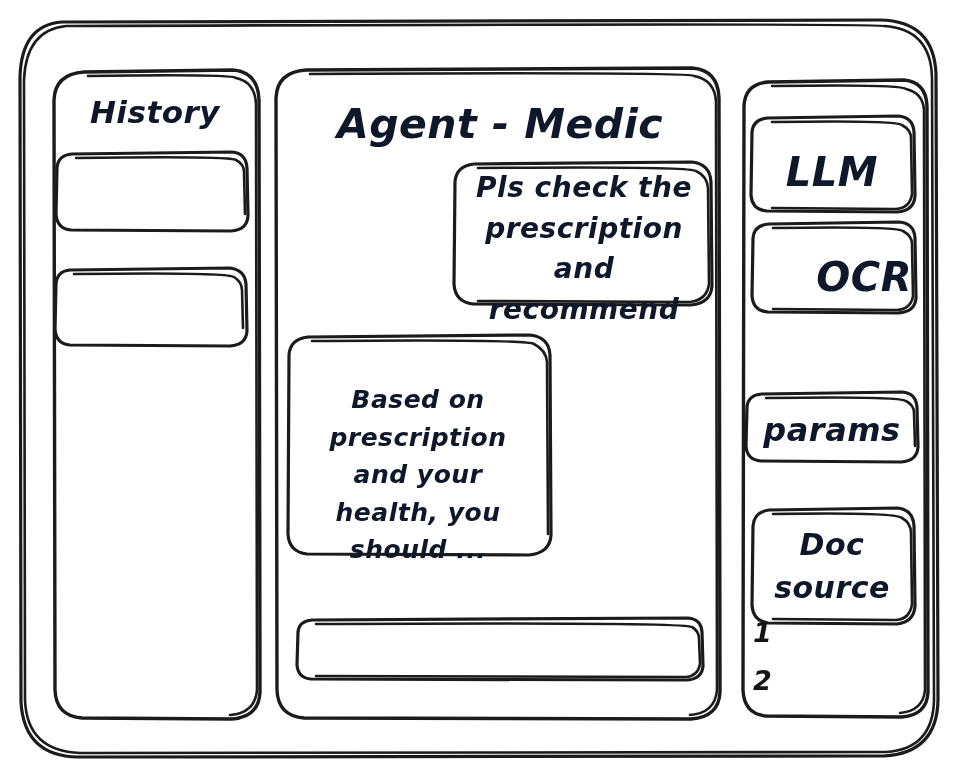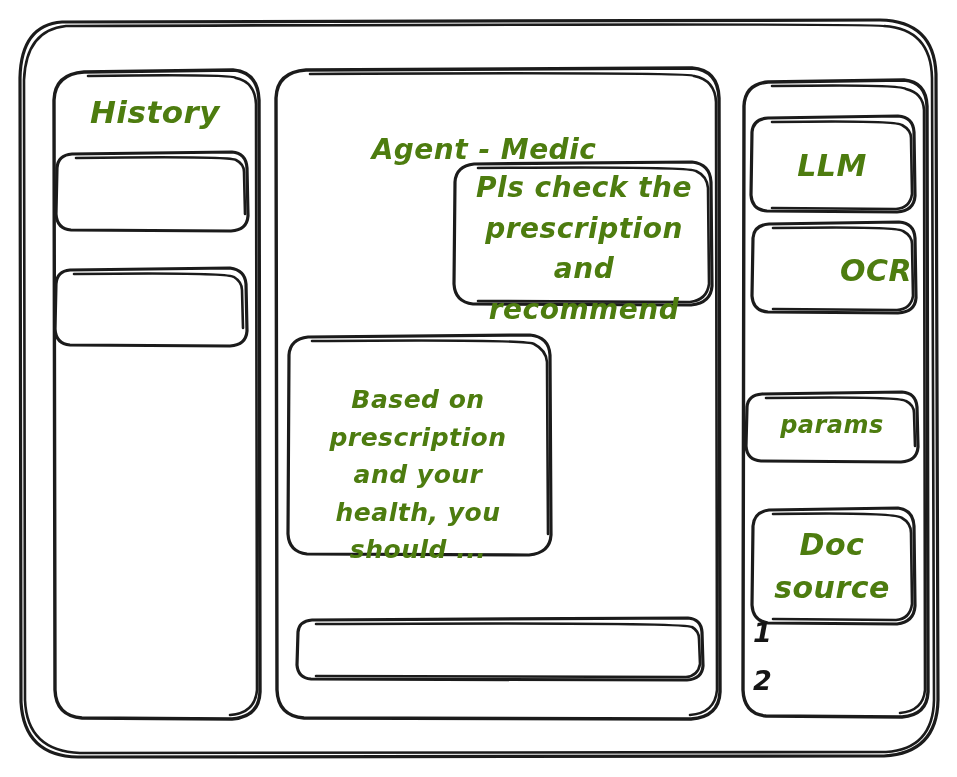--- a/index.html
+++ b/index.html
@@ -30,61 +30,60 @@
     stroke-linejoin: round;
   }
   .ink-frame { stroke-width: 3.2; }
   .ink-panel { stroke-width: 3.4; }
   .ink-box   { stroke-width: 3.2; }
   .ink-thin  { stroke-width: 2.6; }
 
   
   .txt {
     position: absolute;
-    color: #4d7c0f;
+    color: #0f172a;
     font-family: "DejaVu Sans", sans-serif;
     font-weight: 600;
     letter-spacing: 0.5px;
     text-align: center;
     line-height: 1.28;
     white-space: pre-line;
     user-select: none;
   }
   .hand {
     font-family: "DejaVu Sans", sans-serif;
     font-style: italic;
     font-weight: 600;
   }
 
   #history-title {
     left: 60px; top: 93px; width: 190px;
     font-size: 31px;
   }
   #agent-title {
-    left: 284px; top: 98px; width: 400px;
-    font-size: 28px;
-    margin-top: 34px;
+    left: 300px; top: 98px; width: 400px;
+    font-size: 41px;
   }
   #user-msg {
     left: 462px; top: 168px; width: 244px;
     font-size: 28px;
     line-height: 1.45;
   }
   #assistant-msg {
     left: 296px; top: 345px; width: 244px;
     font-size: 25px;
     line-height: 1.50;
     margin-top: 36px;
   }
   .side-label {
-    font-size: 30px;
+    font-size: 40px;
   }
   #tool-llm    { left: 752px; top: 147px; width: 160px; }
   #tool-ocr    { left: 752px; top: 252px; width: 160px; text-align: right; }
-  #tool-params { left: 748px; top: 410px; width: 168px; font-size: 24px; }
+  #tool-params { left: 748px; top: 410px; width: 168px; font-size: 32px; }
   #doc-source  { left: 752px; top: 524px; width: 160px; font-size: 30px; line-height: 1.42; }
 
   .src-num {
     position: absolute;
     font-size: 27px;
     font-weight: 600;
     text-align: left;
     color: #151515;
   }
   #src-num-1 { left: 753px; top: 617px; }

